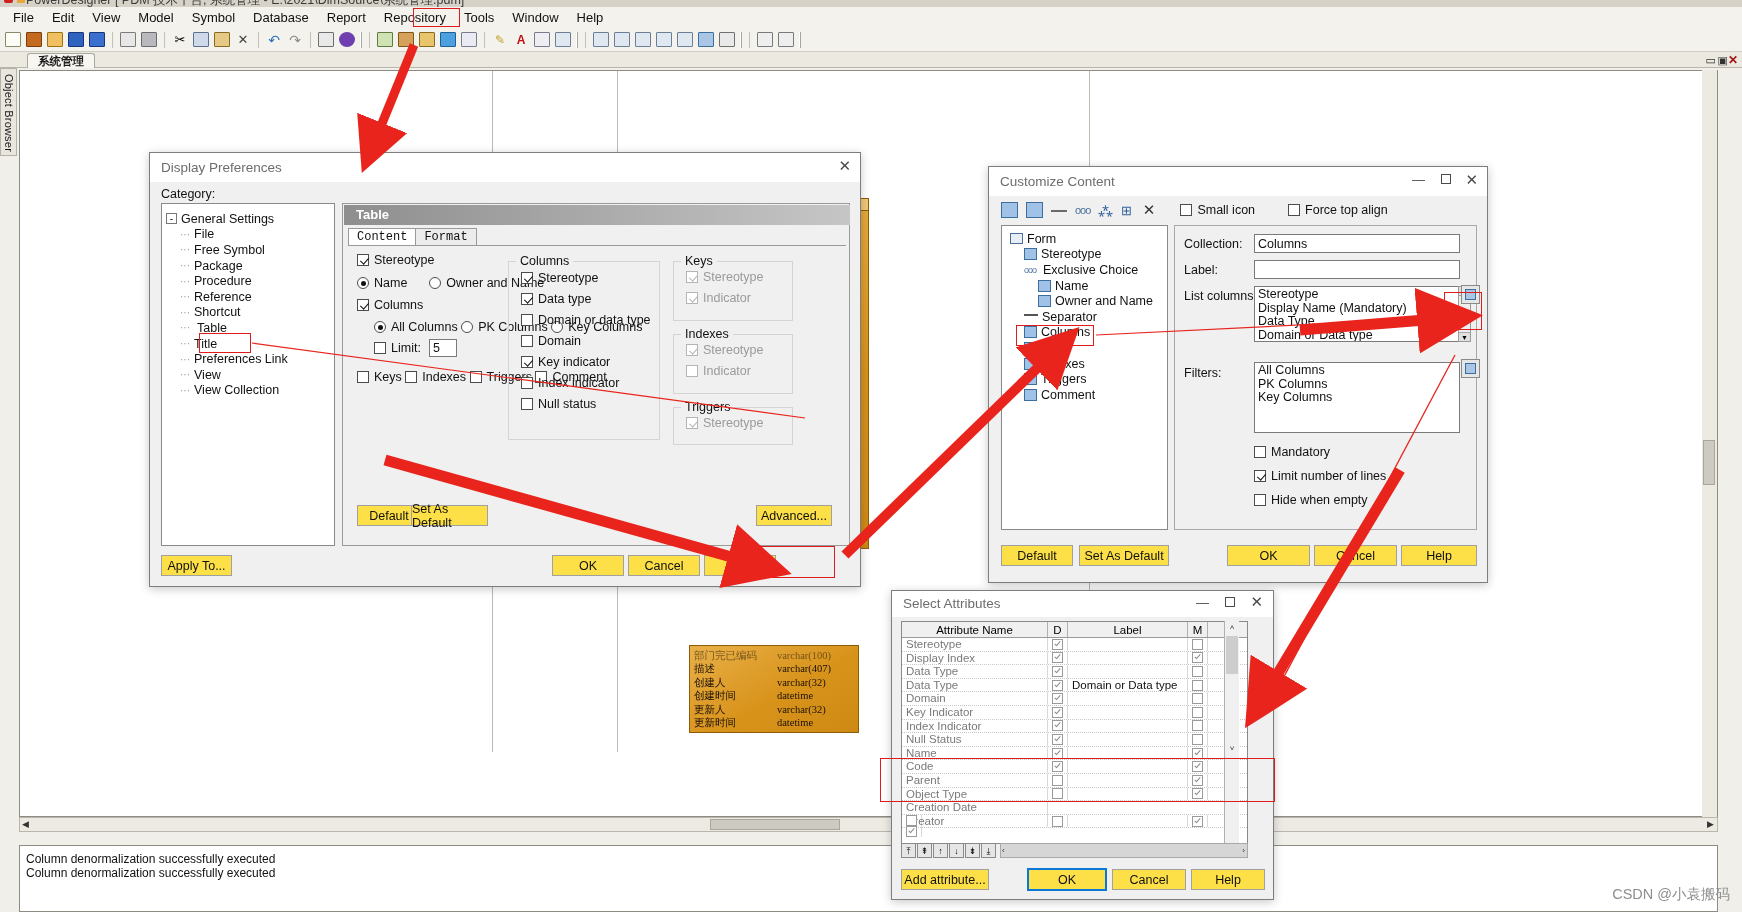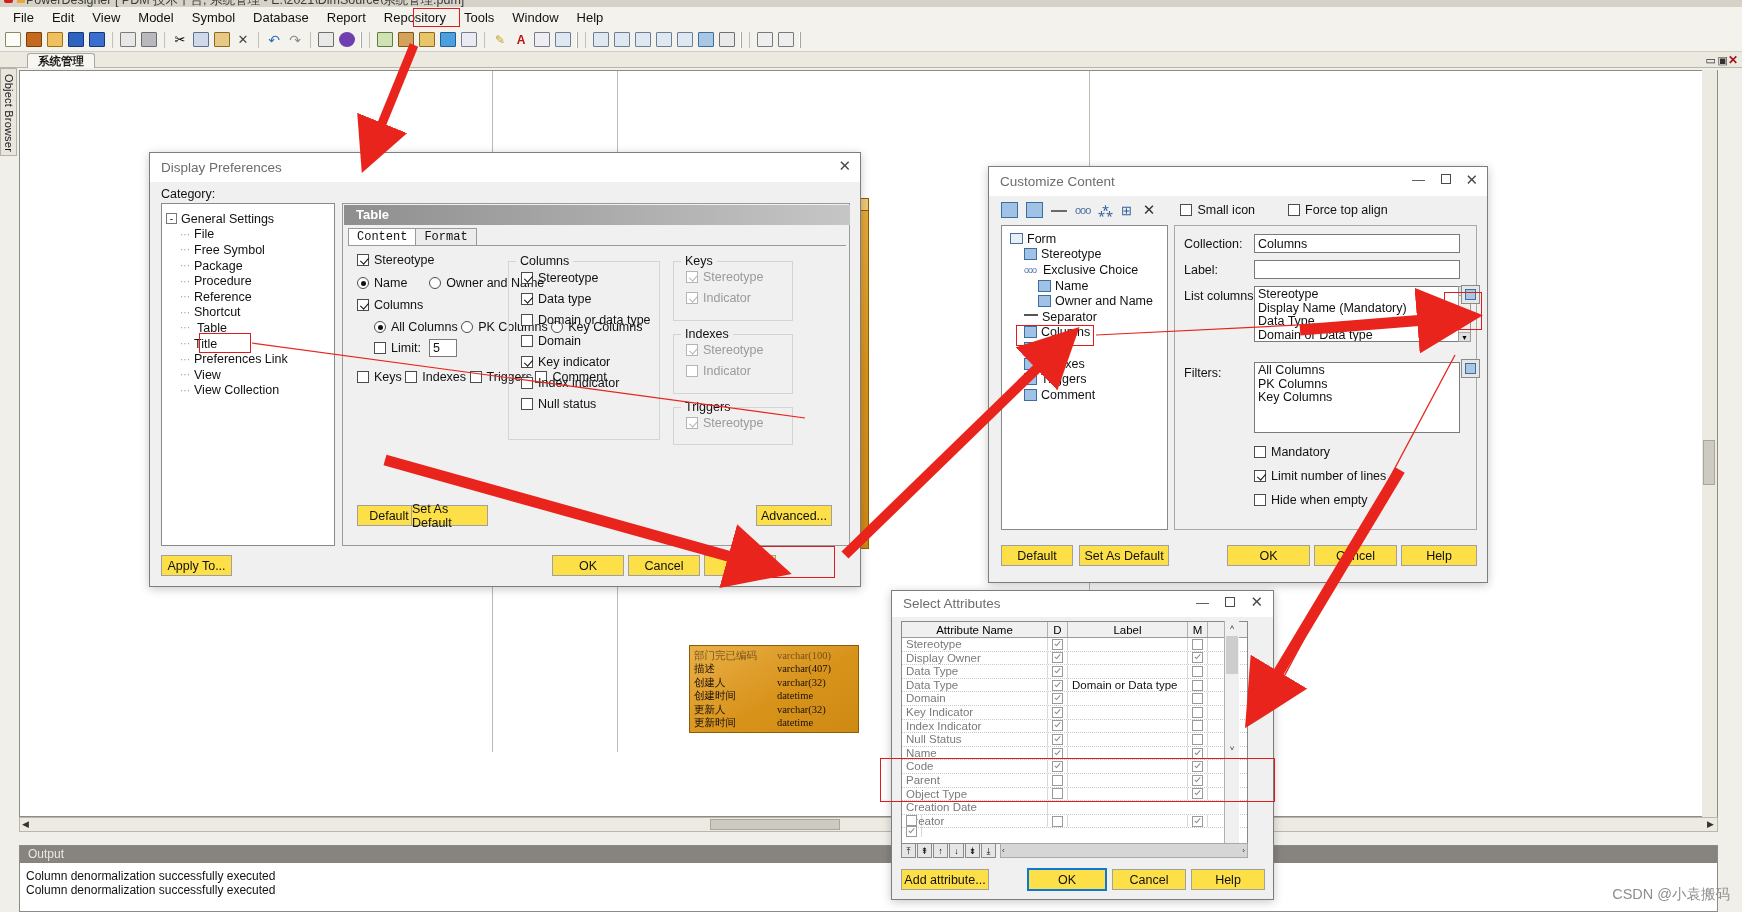--- a/index.html
+++ b/index.html
@@ -454,21 +454,20 @@
           <span class="c2" style="width:80px">varchar(32)</span>
         </div>
         <div class="r">
           <span class="c1">更新时间</span>
           <span class="c2" style="width:80px">datetime</span>
         </div>
       </div>
   </div>
 
   <div class="outpane">
-    <div class="outhdr">Output</div>
     <div class="outbody">
       <div>Column denormalization successfully executed</div>
       <div>Column denormalization successfully executed</div>
     </div>
   </div>
 
   <div class="dlg" id="dlg-dp" style="left:149px;top:152px;width:712px;height:435px;">
     <div class="cap">
       <div class="t">Display Preferences</div>
       <div class="x">✕</div>
@@ -823,21 +822,21 @@
                 <span style="position:absolute;left:3px;top:0px;width:3px;height:6px;border:solid #8a8a8a;border-width:0 1.4px 1.4px 0;transform:rotate(42deg);display:block;"></span>
               </span>
             </div>
             <div style="width:120px;padding-left:4px;line-height:13.6px;color:#111;border-right:1px solid #d8d8d8;"></div>
             <div style="width:20px;display:flex;align-items:center;justify-content:center;border-right:1px solid #d8d8d8;">
               <span style="width:11px;height:11px;border:1px solid #9a9a9a;background:#fff;position:relative;display:inline-block;"></span>
             </div>
             <div style="flex:1;"></div>
           </div>
           <div style="display: flex; height: 13.6px; font-size: 11.5px; color: rgb(122, 122, 122); border-bottom: 1px dotted rgb(200, 200, 200);">
-            <div style="width:146px;padding-left:4px;line-height:13.6px;border-right:1px solid #d8d8d8;">Display Owner</div>
+            <div style="width:146px;padding-left:4px;line-height:13.6px;border-right:1px solid #d8d8d8;">Display Index</div>
             <div style="width:20px;display:flex;align-items:center;justify-content:center;border-right:1px solid #d8d8d8;">
               <span style="width:11px;height:11px;border:1px solid #9a9a9a;background:#fff;position:relative;display:inline-block;">
                 <span style="position:absolute;left:3px;top:0px;width:3px;height:6px;border:solid #8a8a8a;border-width:0 1.4px 1.4px 0;transform:rotate(42deg);display:block;"></span>
               </span>
             </div>
             <div style="width:120px;padding-left:4px;line-height:13.6px;color:#111;border-right:1px solid #d8d8d8;"></div>
             <div style="width:20px;display:flex;align-items:center;justify-content:center;border-right:1px solid #d8d8d8;">
               <span style="width:11px;height:11px;border:1px solid #9a9a9a;background:#fff;position:relative;display:inline-block;">
                 <span style="position:absolute;left:3px;top:0px;width:3px;height:6px;border:solid #8a8a8a;border-width:0 1.4px 1.4px 0;transform:rotate(42deg);display:block;"></span>
               </span>

